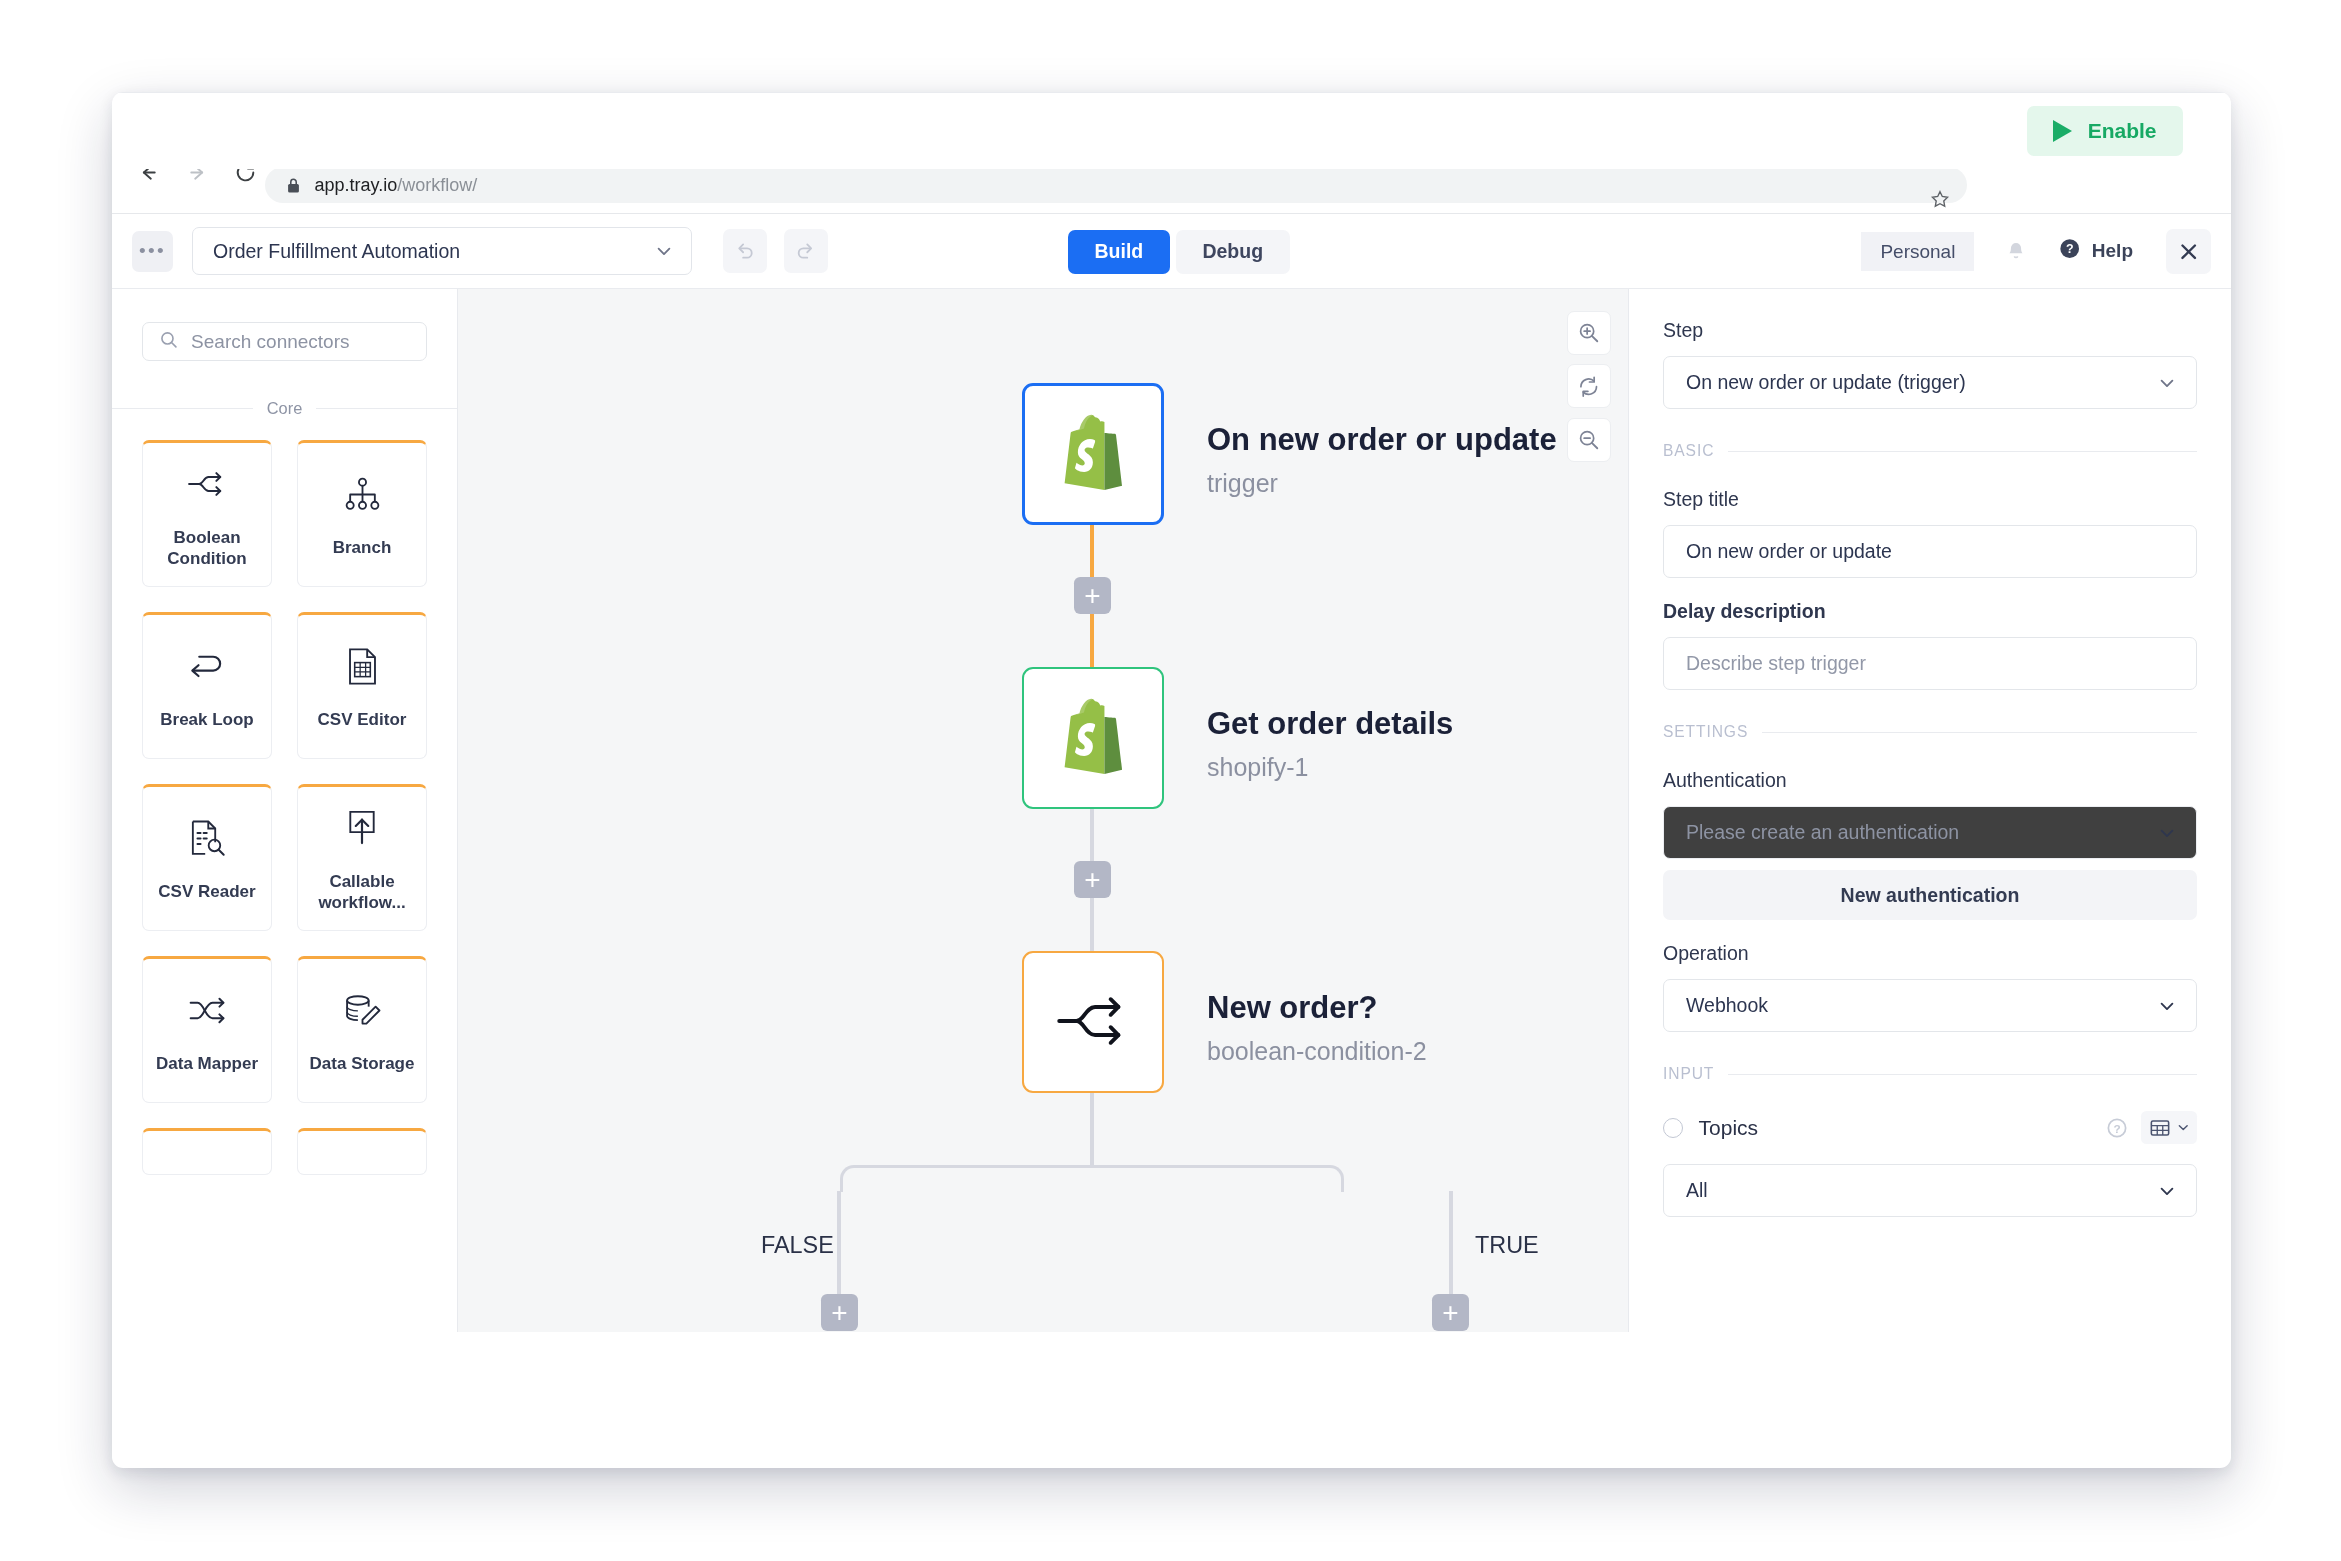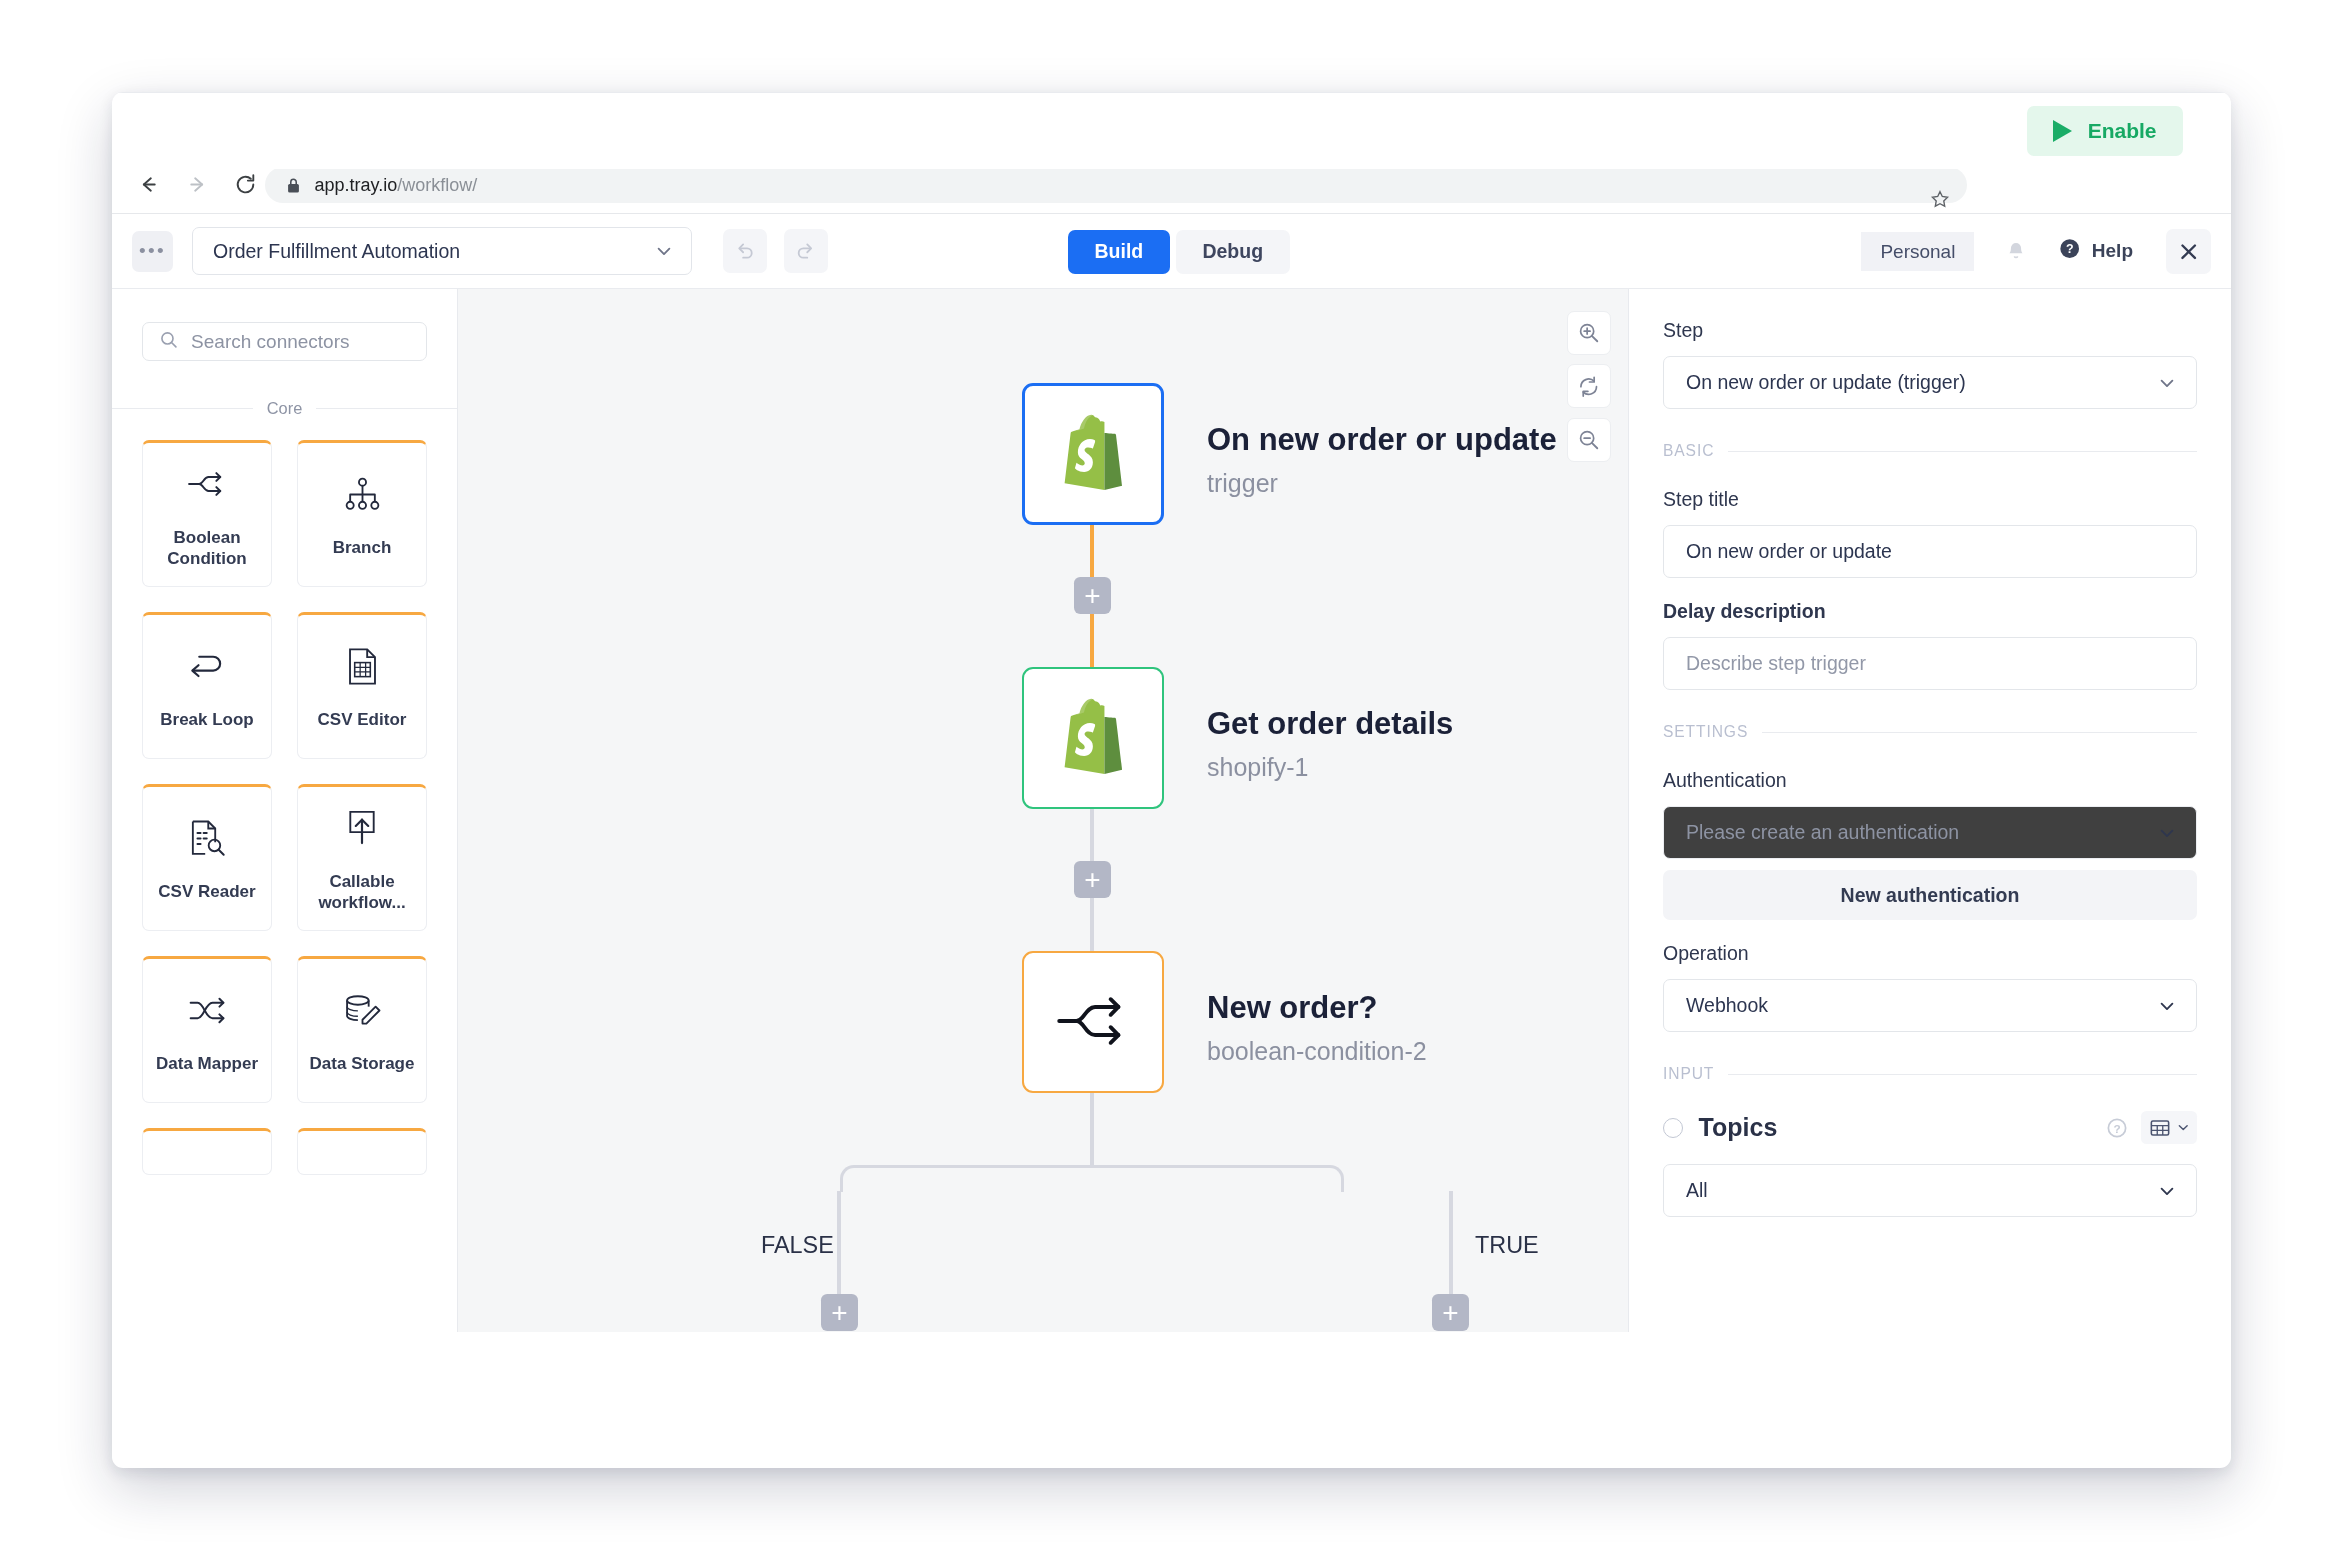--- a/index.html
+++ b/index.html
@@ -60,21 +60,21 @@
     position: absolute; left: 531px; top: 20px;
     width: 33px; height: 33px; color: #3c4043;
     display: flex; align-items: center; justify-content: center;
     font-size: 26.5px; line-height: 1; font-weight: 300;
   }
 
   
   #urlbar {
     position: relative; height: 58px; background: #ffffff;
     border-bottom: 0.8px solid #e6e8eb;
-    display: flex; align-items: center;
+    display: flex; align-items: flex-start;
   }
   .navbtn {
     width: 33px; height: 33px; margin-left: 15.6px;
     display: flex; align-items: center; justify-content: center;
   }
   #nav-back  { margin-left: 20px; }
   #omnibox {
     position: absolute; left: 153px; top: 11px;
     width: 1702px; height: 36px;
     background: #f1f3f4; border-radius: 18px;
@@ -311,21 +311,21 @@
     font-size: 19.5px; color: #333b52; font-weight: bold;
   }
   #topics-row {
     display: flex; align-items: center; justify-content: space-between;
     margin-bottom: 20px;
   }
   #topics-left { display: flex; align-items: center; gap: 15.6px; }
   #topics-radio {
     width: 20px; height: 20px; border: 1.6px solid #c3c8d4; border-radius: 50%;
   }
-  #topics-label { font-size: 25px; font-weight: bold; color: #2a3147; }
+  #topics-label { font-size: 21px; font-weight: normal; color: #2a3147; }
   #topics-right { display: flex; align-items: center; gap: 12.5px; }
   #topics-help { color: #c7ccd7; display: flex; align-items: center; }
   #topics-grid {
     background: #f5f6f9; border-radius: 5.5px; padding: 5.5px 7.8px;
     display: flex; align-items: center; gap: 6.2px; color: #4b5470;
   }
   #footerbar {
     position: absolute; left: 0; right: 0; top: 0;
     height: 77px; background: #ffffff;
     border-top: 0.8px solid #e9ebef;

